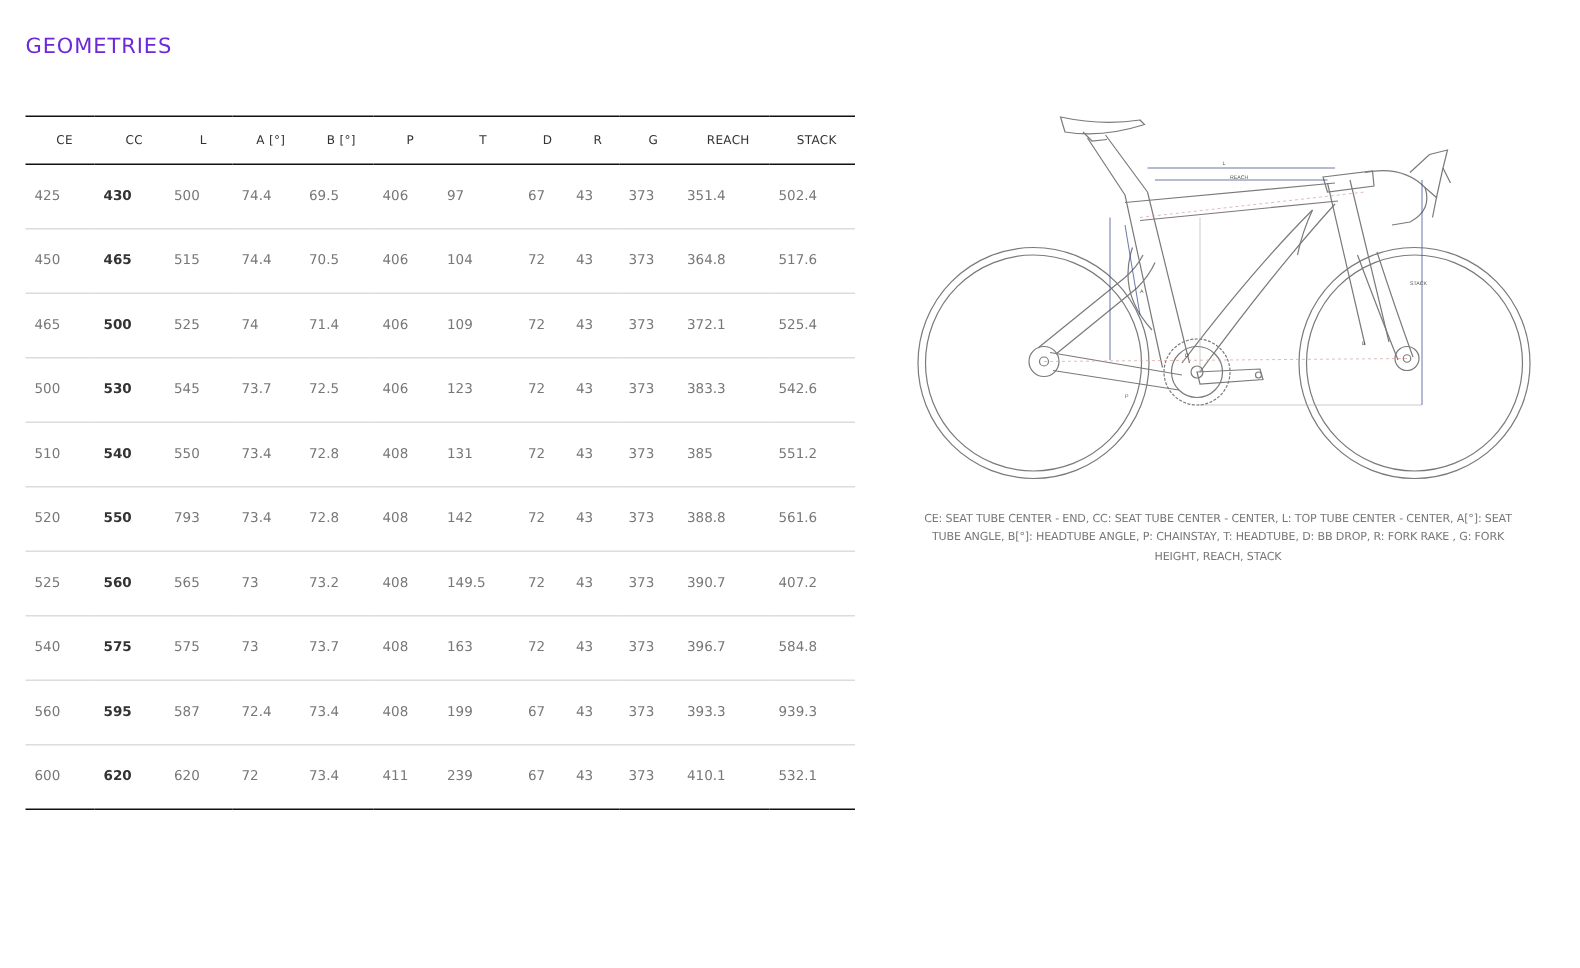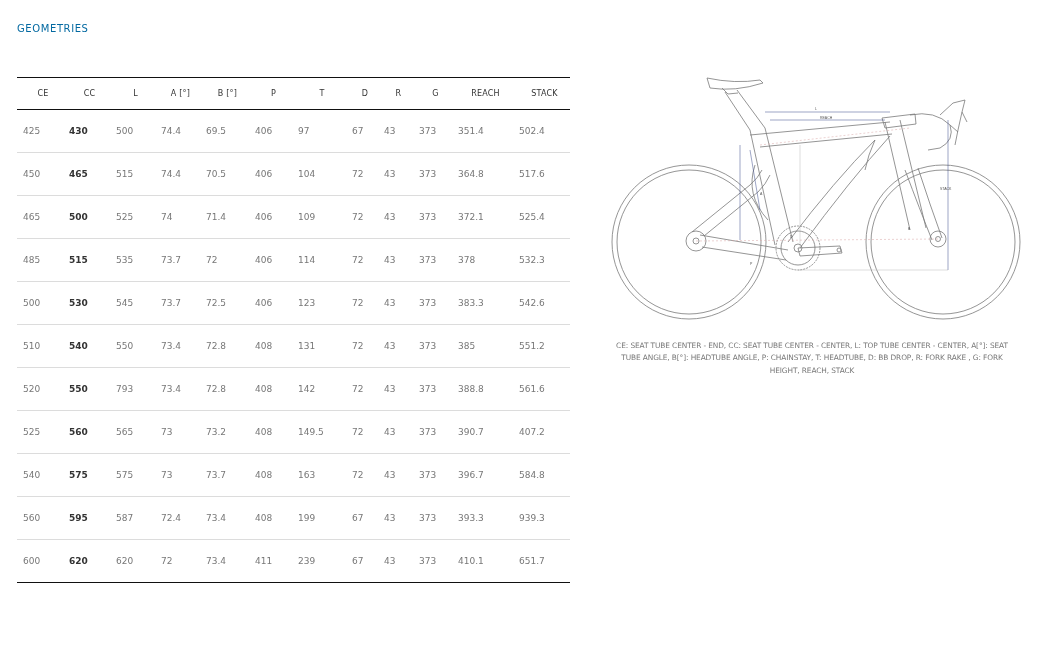--- a/index.html
+++ b/index.html
@@ -1,21 +1,21 @@
 <!DOCTYPE html>
 <html><head>
   <meta charset="utf-8">
   <style>
     * { box-sizing: border-box; margin: 0; padding: 0; }
     html, body { width: 1053px; height: 645px; background: #ffffff; overflow: hidden; }
     body { font-family: "Liberation Sans", "DejaVu Sans", sans-serif; color: #555; position: relative; }
 
     .page-title {
       position: absolute; left: 17px; top: 23px;
-      font-size: 10px; font-weight: 400; letter-spacing: 0.6px; color: #0369a1;
+      font-size: 14px; font-weight: 400; letter-spacing: 0.6px; color: #6d28d9;
       font-family: "DejaVu Sans", sans-serif;
     }
 
     .geo-table {
       position: absolute; left: 17px; top: 77px; width: 553px;
       border-collapse: collapse;
       border-top: 1.5px solid #111;
       border-bottom: 1.5px solid #111;
     }
     .geo-table th {
@@ -101,34 +101,20 @@
         <td>71.4</td>
         <td>406</td>
         <td>109</td>
         <td>72</td>
         <td>43</td>
         <td>373</td>
         <td>372.1</td>
         <td>525.4</td>
       </tr>
       <tr>
-        <td>485</td>
-        <td class="bold">515</td>
-        <td>535</td>
-        <td>73.7</td>
-        <td>72</td>
-        <td>406</td>
-        <td>114</td>
-        <td>72</td>
-        <td>43</td>
-        <td>373</td>
-        <td>378</td>
-        <td>532.3</td>
-      </tr>
-      <tr>
         <td>500</td>
         <td class="bold">530</td>
         <td>545</td>
         <td>73.7</td>
         <td>72.5</td>
         <td>406</td>
         <td>123</td>
         <td>72</td>
         <td>43</td>
         <td>373</td>
@@ -210,21 +196,21 @@
         <td class="bold">620</td>
         <td>620</td>
         <td>72</td>
         <td>73.4</td>
         <td>411</td>
         <td>239</td>
         <td>67</td>
         <td>43</td>
         <td>373</td>
         <td>410.1</td>
-        <td>651.7</td>
+        <td>532.1</td>
       </tr>
     </tbody>
 </table>
 
 <svg class="bike-figure" viewBox="0 0 420 260" xmlns="http://www.w3.org/2000/svg">
   <g fill="none" stroke="#7a7a7a" stroke-width="0.8">
 
     <g>
       <circle cx="79" cy="172" r="77"></circle>
       <circle cx="79" cy="172" r="72"></circle>

